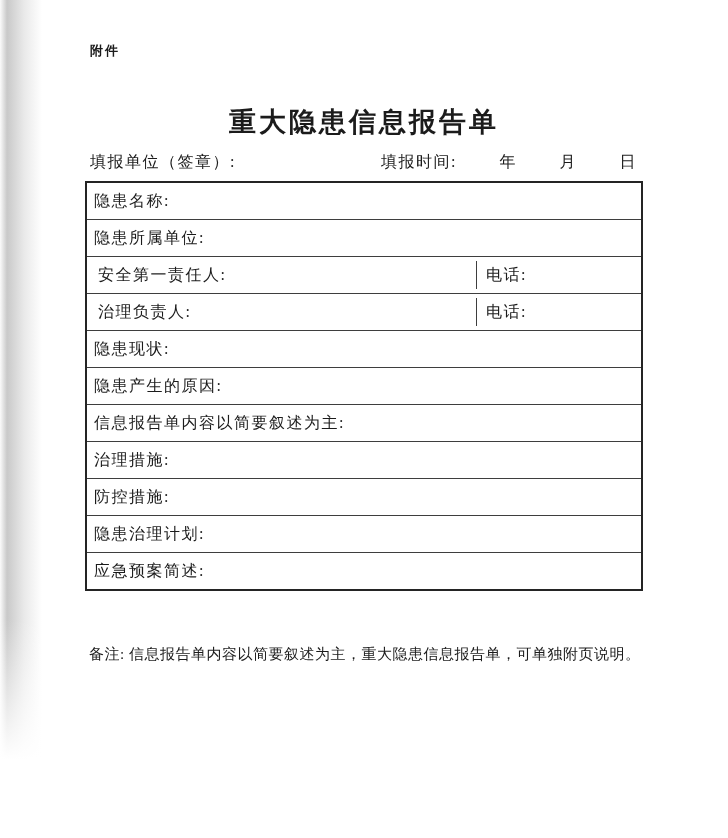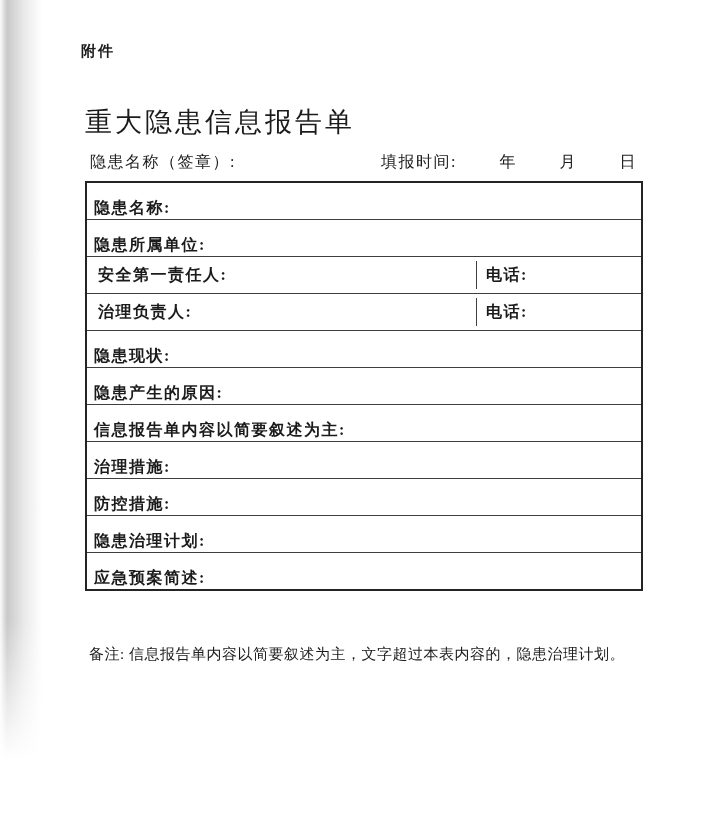--- a/index.html
+++ b/index.html
@@ -15,43 +15,43 @@
   
   .scan-edge{
     position:absolute;left:0;top:0;width:44px;height:780px;
     background:linear-gradient(to right,#fbfbfb 0px,#c9c9c9 7px,#e9e9e9 24px,#ffffff 42px);
   }
   .scan-edge-fade{
     position:absolute;left:0;top:620px;width:46px;height:170px;
     background:linear-gradient(to bottom,rgba(255,255,255,0) 0%,#ffffff 82%);
   }
   .attachment{
-    position:absolute;left:81px;top:42px;
-    font-size:15px;font-weight:bold;letter-spacing:2px;
+    position:absolute;left:90px;top:42px;
+    font-size:13px;font-weight:bold;letter-spacing:2px;
   }
   .title{
     position:absolute;left:85px;top:104px;width:558px;margin:0;
-    text-align:left;font-size:27px;font-weight:normal;letter-spacing:3px;
+    text-align:center;font-size:27px;font-weight:bold;letter-spacing:3px;
   }
   .header-line{
     position:absolute;left:85px;top:152px;width:558px;height:26px;
     font-size:16px;letter-spacing:1.5px;
   }
   .header-left{position:absolute;left:5px;top:0;}
   .header-right{position:absolute;left:296px;top:0;white-space:nowrap;}
   .header-right .unit{margin-left:37px;}
   .form-table{
     position:absolute;left:85px;top:181px;width:558px;
     border:2px solid #242424;box-sizing:border-box;background:#ffffff;
   }
   .t-row{
     height:37px;box-sizing:border-box;
     border-top:1px solid #3e3e3e;
-    display:flex;align-items:flex-end;
-    font-size:16px;letter-spacing:1.5px;white-space:nowrap;font-weight:bold;
+    display:flex;align-items:center;
+    font-size:16px;letter-spacing:1.5px;white-space:nowrap;
   }
   .t-row:first-child{border-top:none;height:36px;}
   .t-label{padding-left:7px;}
   .t-row .unit{margin-left:30px;}
   .t-row .unit-first{margin-left:60px;}
   .t-row.split{padding:4px;}
   .cell-left{
     width:386px;align-self:stretch;display:flex;align-items:center;
     border-right:1px solid #3e3e3e;box-sizing:border-box;
   }
@@ -69,21 +69,21 @@
 
 <div class="page">
   <div class="scan-edge"></div>
   <div class="scan-edge-fade"></div>
 
   <div class="attachment">附件</div>
 
   <h1 class="title">重大隐患信息报告单</h1>
 
   <div class="header-line">
-    <span class="header-left">隐患名称（签章）:</span>
+    <span class="header-left">填报单位（签章）:</span>
     <span class="header-right">
       <span>填报时间:</span>
       <span class="unit">年</span>
       <span class="unit">月</span>
       <span class="unit">日</span>
     </span>
   </div>
 
   <div class="form-table">
 
@@ -137,14 +137,14 @@
     <div class="t-row">
       <span class="t-label">隐患治理计划:</span>
     </div>
 
     <div class="t-row">
       <span class="t-label">应急预案简述:</span>
     </div>
 
   </div>
 
-  <div class="note">备注: 信息报告单内容以简要叙述为主，文字超过本表内容的，隐患治理计划。</div>
+  <div class="note">备注: 信息报告单内容以简要叙述为主，重大隐患信息报告单，可单独附页说明。</div>
 </div>
 
 </body></html>

